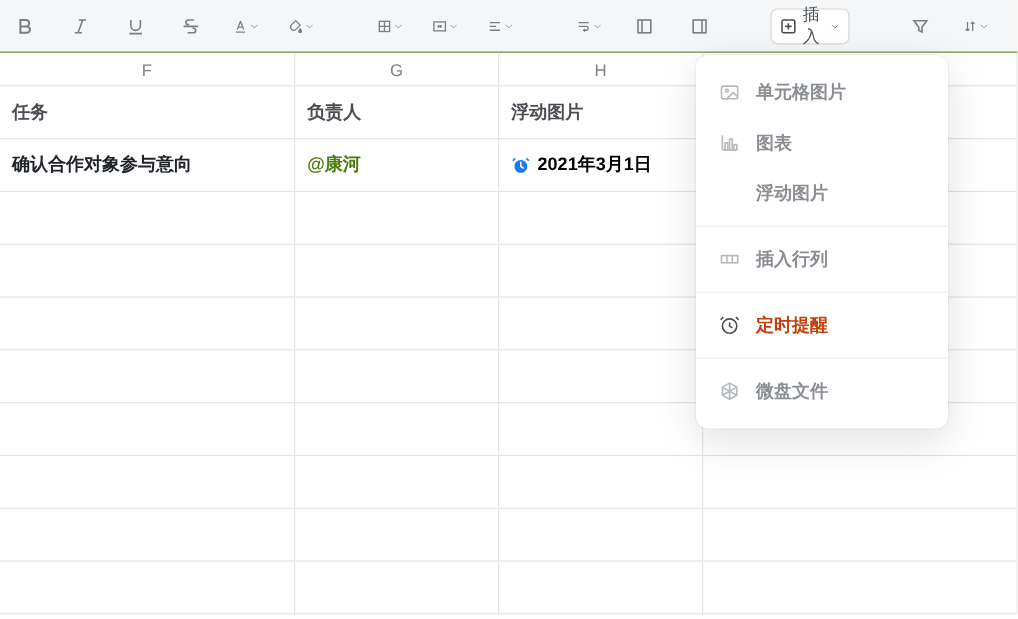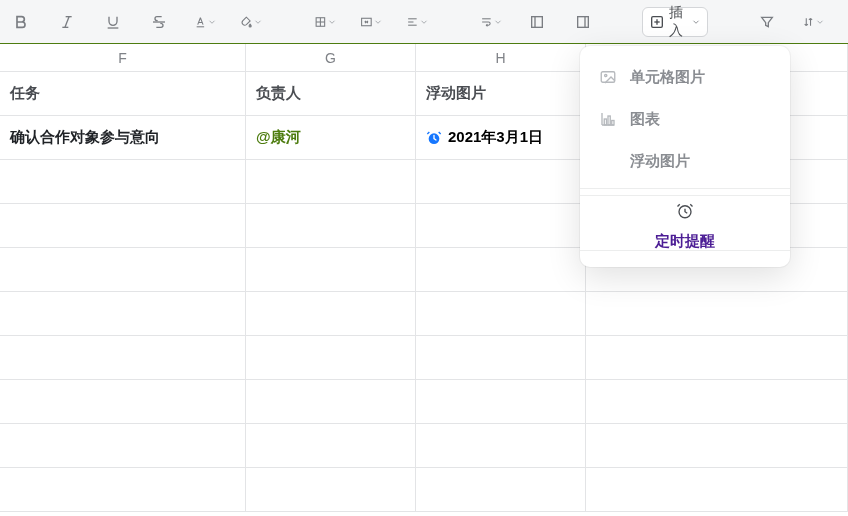--- a/index.html
+++ b/index.html
@@ -123,21 +123,21 @@
   .menu-item {
     display: flex;
     align-items: center;
     gap: 12px;
     height: 42px;
     padding: 0 18px;
     font-size: 15px;
     color: #8a8d92;
     cursor: pointer;
   }
-  .menu-item.active { color: #4c1d95; flex-direction: column; }
+  .menu-item.active { color: #c2410c; }
   .menu-item.active .micon { color: #4a4d52; }
   .menu-item .micon { width: 20px; display: flex; justify-content: center; color: #b6b9bd; }
   .menu-sep { height: 1px; background: #eceded; margin: 6px 0; }
   .menu-item.no-icon { padding-left: 50px; }
 
   .colF { width: 246px; }
   .colG { width: 170px; }
   .colH { width: 170px; }
   .rest { flex: 1; }
 </style>
@@ -406,25 +406,44 @@
           <rect x="12" y="8" width="3" height="12"></rect>
           <rect x="17" y="14" width="3" height="6"></rect>
         </svg>
       </span>
     <span>图表</span>
   </div>
   <div class="menu-item no-icon">
     <span>浮动图片</span>
   </div>
   <div class="menu-sep"></div>
+  <div class="menu-item">
+    <span class="micon">
+        <svg width="18" height="18" viewBox="0 0 24 24" fill="none" stroke="currentColor" stroke-width="1.8">
+          <rect x="3" y="8" width="18" height="8"></rect>
+          <line x1="9" y1="8" x2="9" y2="16"></line>
+          <line x1="15" y1="8" x2="15" y2="16"></line>
+        </svg>
+      </span>
+    <span>插入行列</span>
+  </div>
   <div class="menu-sep"></div>
   <div class="menu-item active">
     <span class="micon">
         <svg width="18" height="18" viewBox="0 0 24 24" fill="none" stroke="currentColor" stroke-width="1.8">
           <circle cx="12" cy="13" r="8"></circle>
           <path d="M12 9v4l3 2"></path>
           <path d="M5 3 2 6M19 3l3 3"></path>
         </svg>
       </span>
     <span>定时提醒</span>
   </div>
   <div class="menu-sep"></div>
+  <div class="menu-item">
+    <span class="micon">
+        <svg width="18" height="18" viewBox="0 0 24 24" fill="none" stroke="currentColor" stroke-width="1.8">
+          <path d="M12 3l8 4.5v9L12 21l-8-4.5v-9z"></path>
+          <path d="M12 3v18M4 7.5l16 9M20 7.5l-16 9"></path>
+        </svg>
+      </span>
+    <span>微盘文件</span>
+  </div>
 </div>
 
 </body></html>

